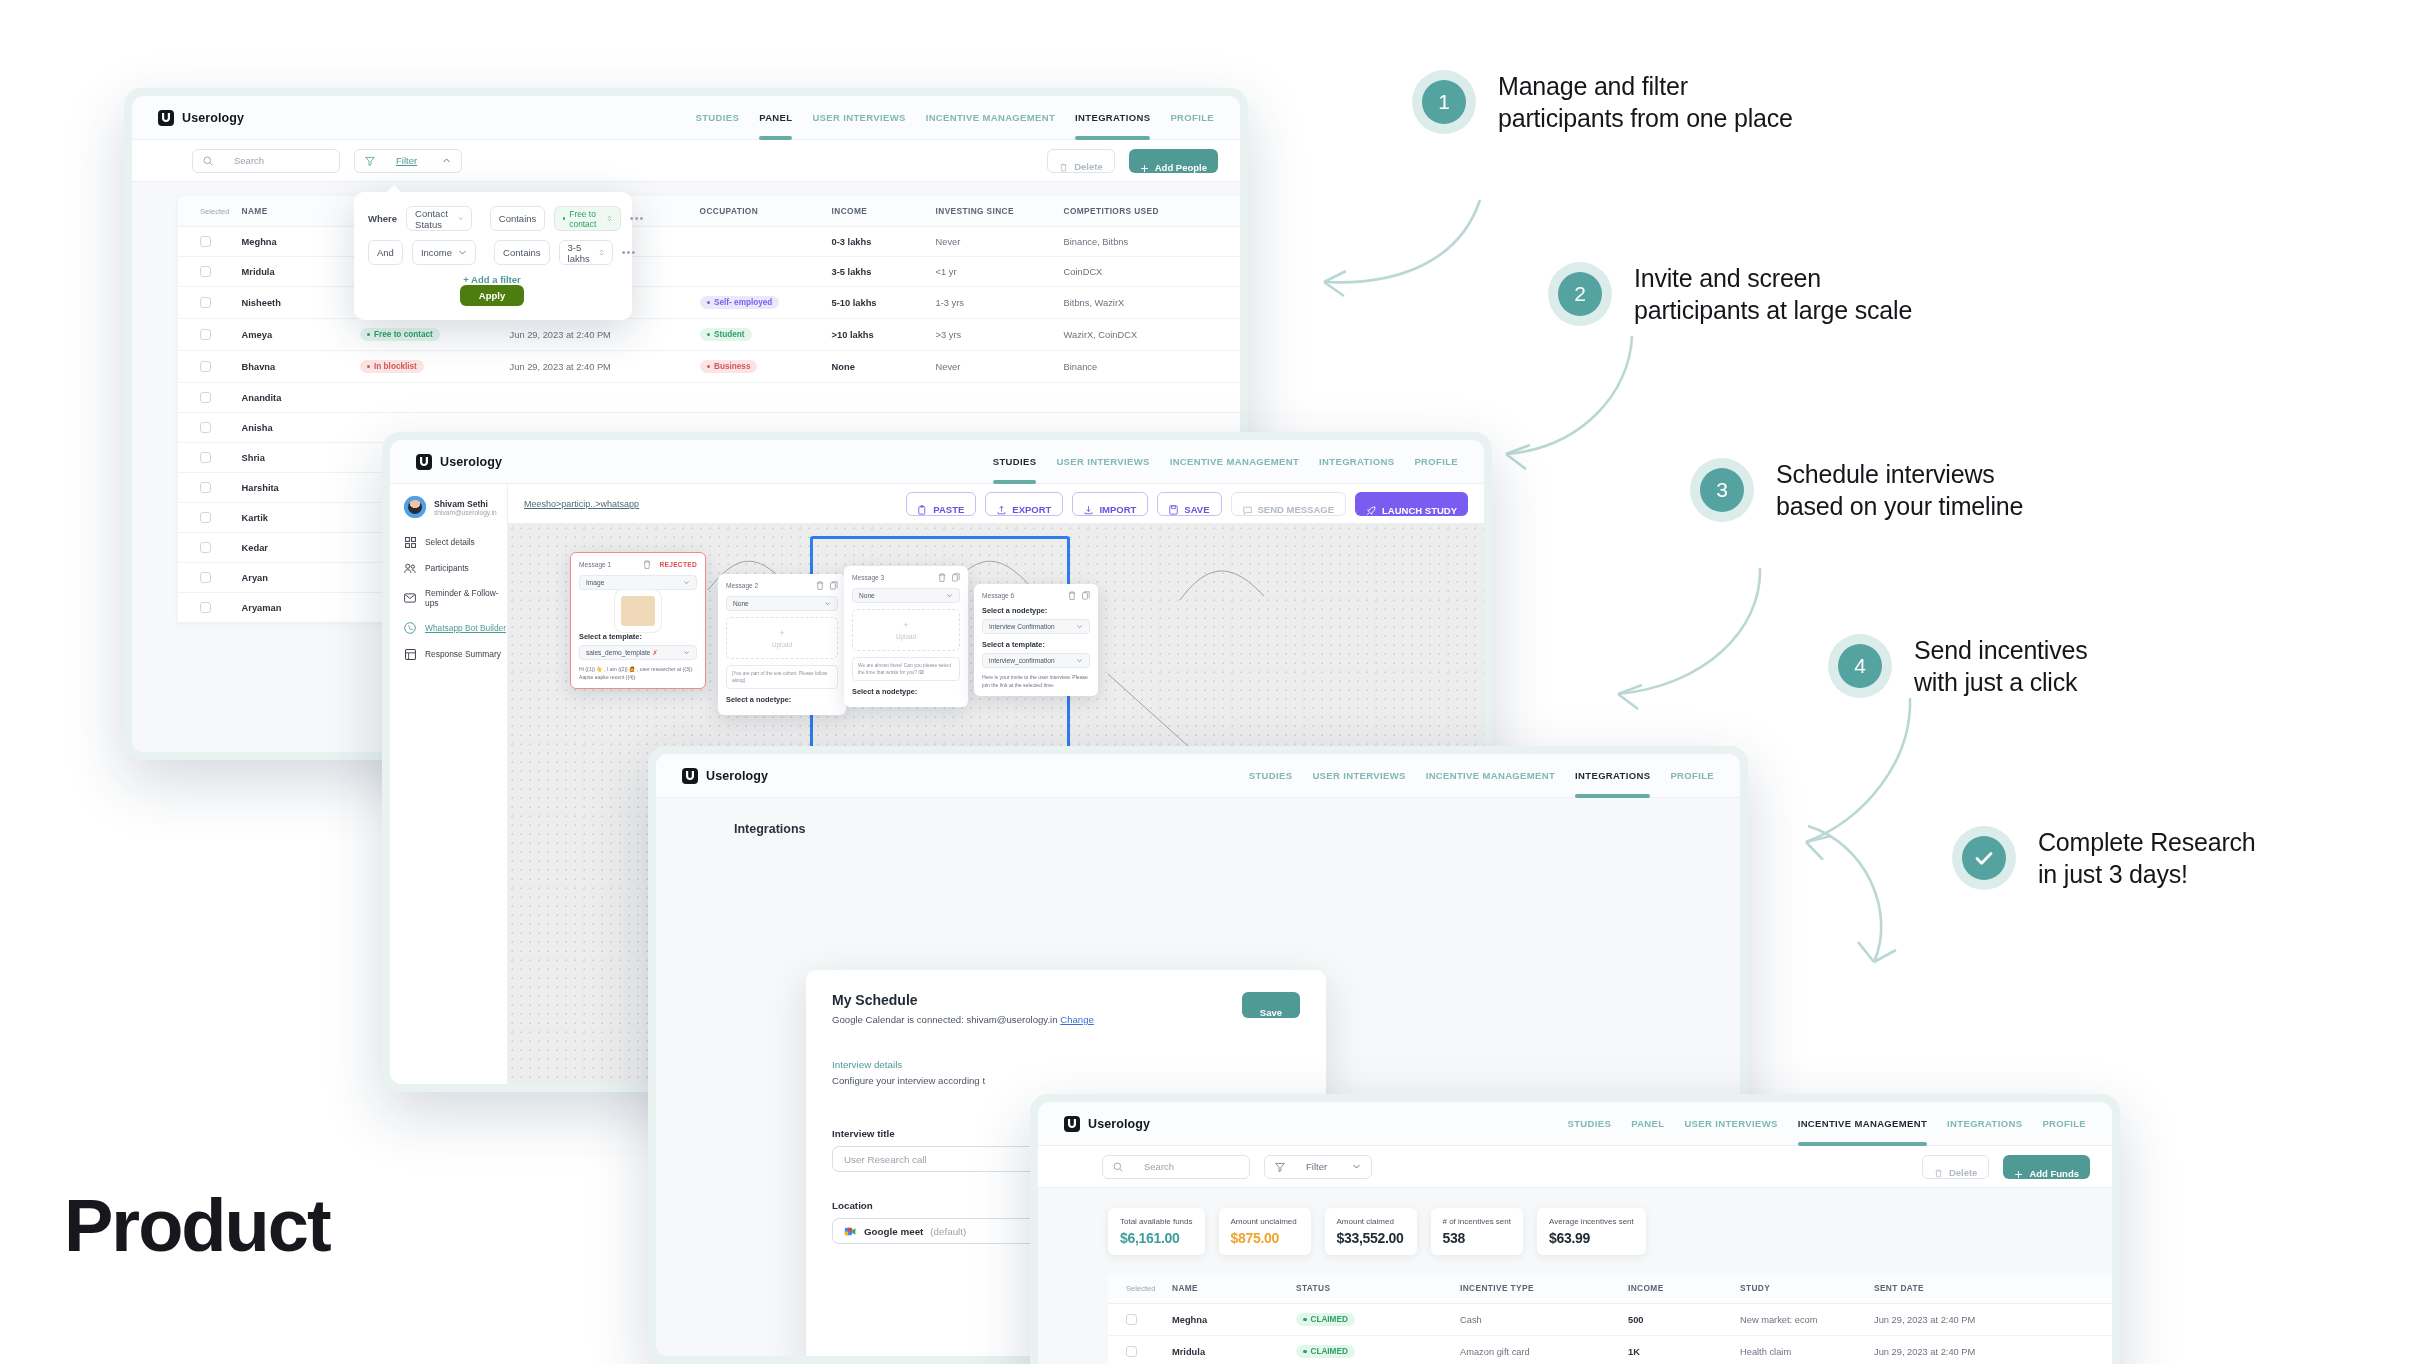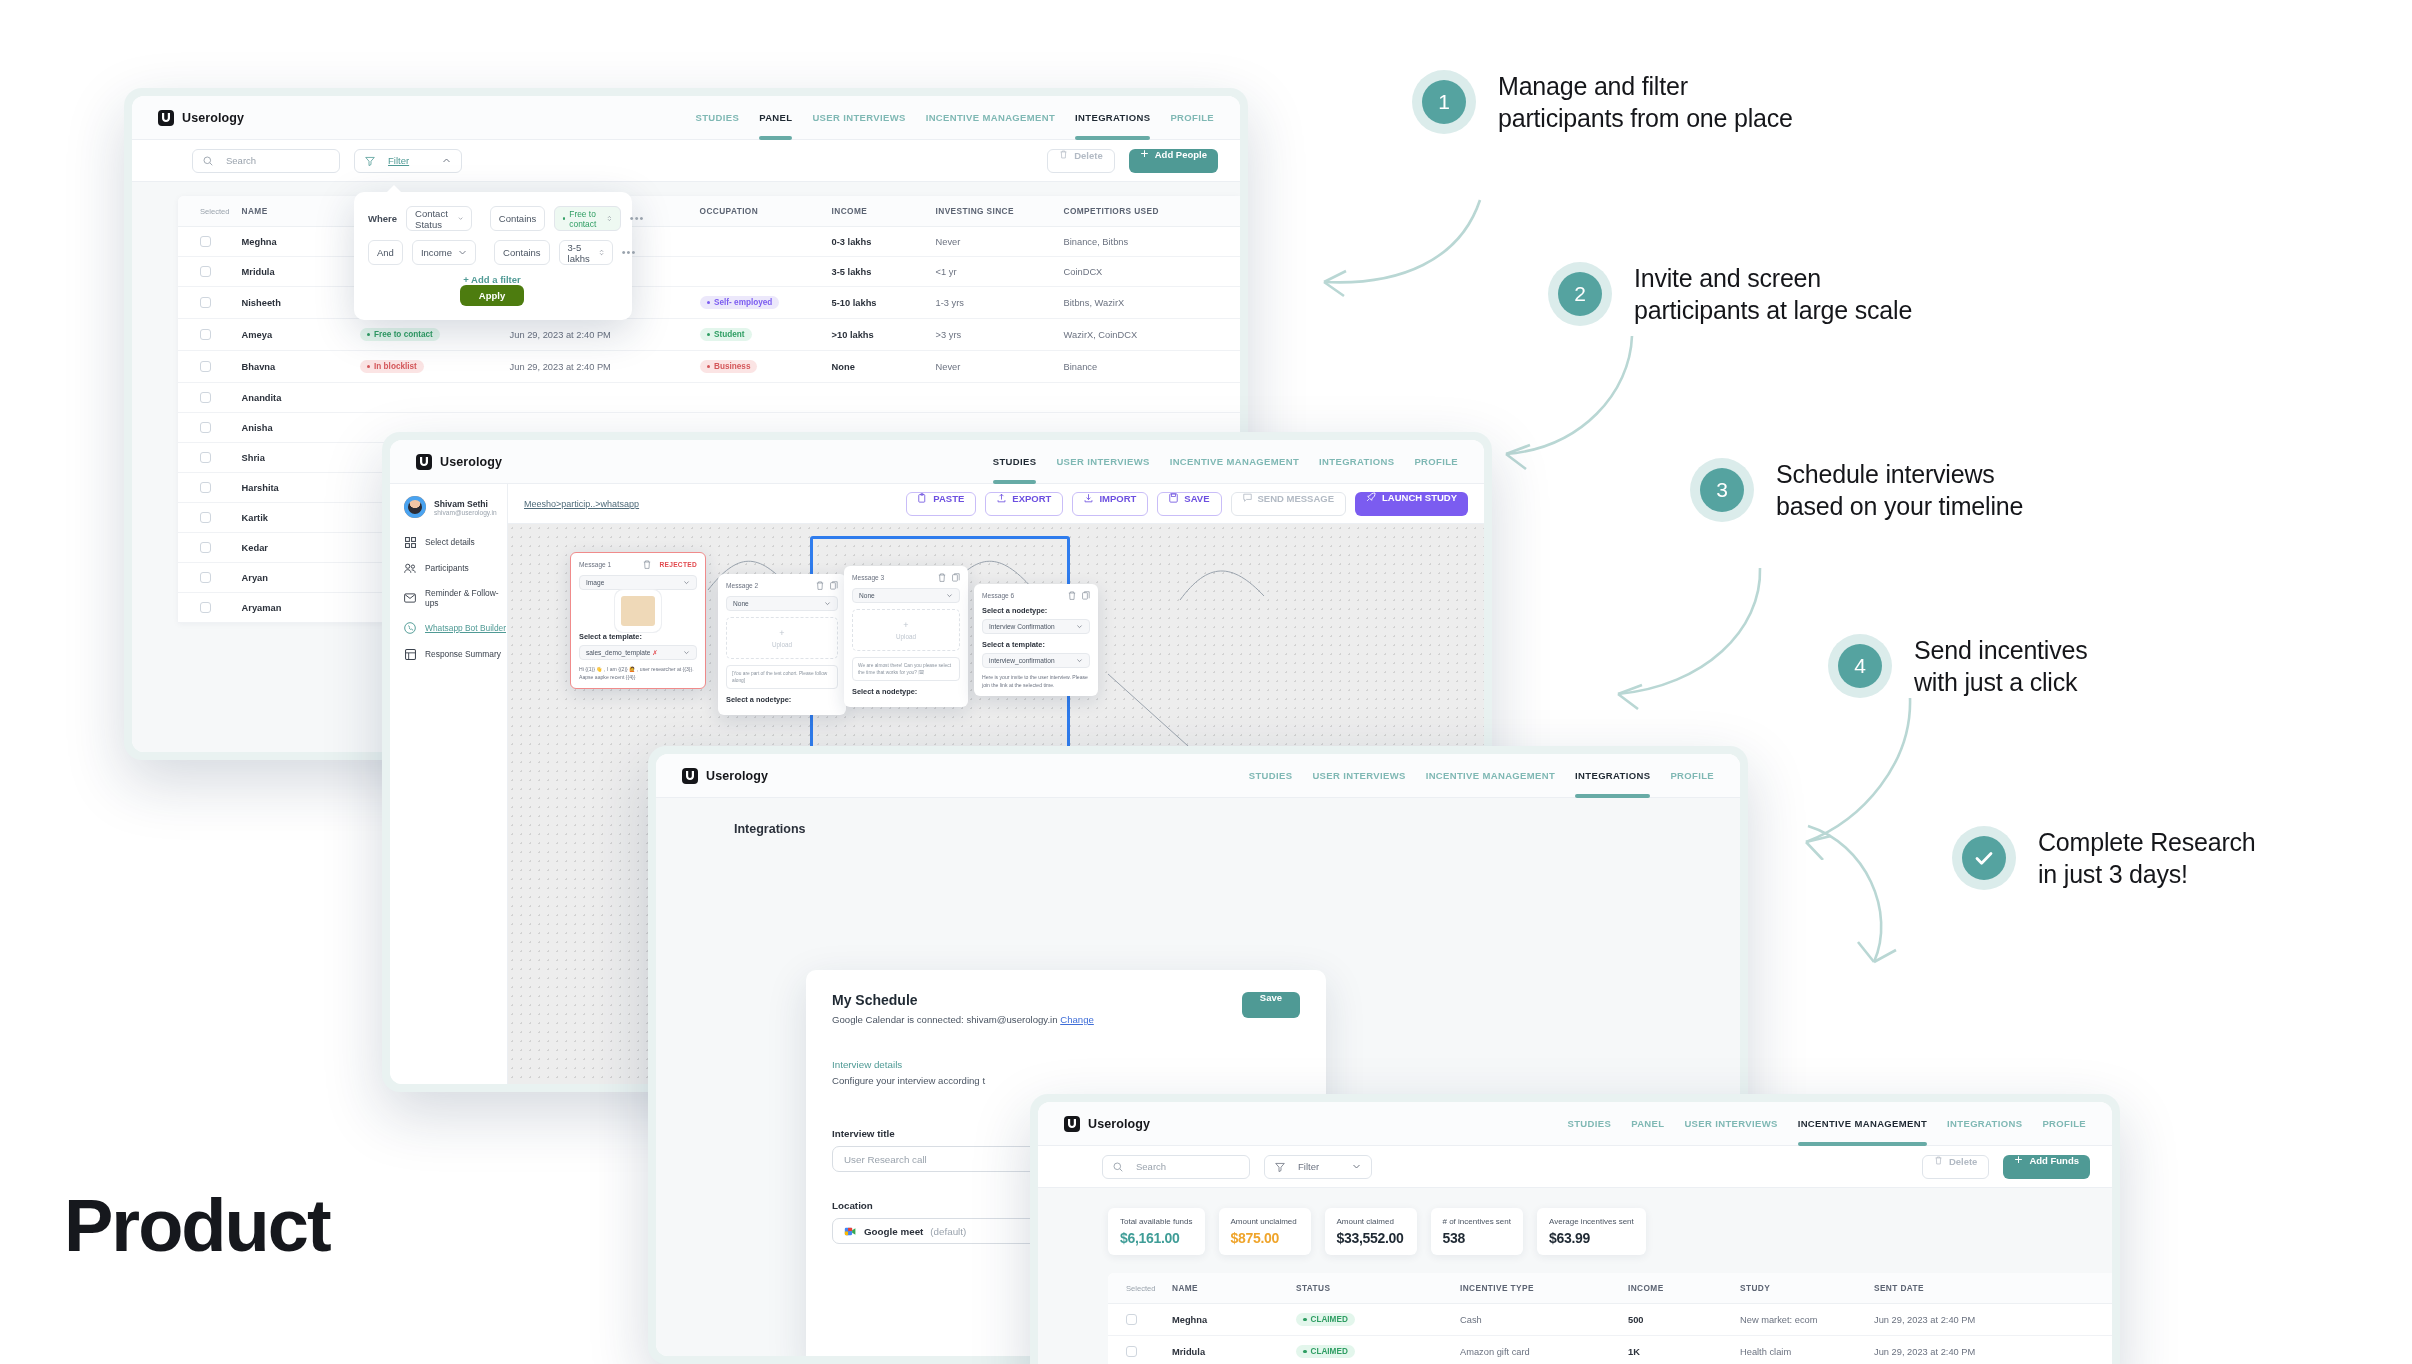--- a/index.html
+++ b/index.html
@@ -42,30 +42,30 @@
   .nav.active::after {
     content:""; position:absolute; left:0; right:0; bottom:-1px;
     height:4px; background:#67aba6; border-radius:2px;
   }
 
   .toolbar {
     display:flex; align-items:center; height:42px; padding:0 22px;
     background:#fff; border-bottom:1px solid #eceff3; gap:14px;
   }
   .field {
-    display:flex; align-items:center; gap:13px;
+    display:flex; align-items:center; gap:21px;
     height:24px; border:1px solid #dfe4ea; border-radius:6px;
     padding:0 10px; font-size:9.5px; color:#9aa3ad; background:#fff;
   }
   .field.search { width:148px; }
   .field.filter { width:108px; justify-content:space-between; color:#4f9a95; }
   .field.filter .lbl { color:#4f9a95; text-decoration:underline; flex:1; }
   .spacer { flex:1; }
   .btn {
-    display:inline-flex; align-items:flex-start; gap:6px; height:24px;
+    display:inline-flex; align-items:flex-end; gap:6px; height:24px;
     border-radius:6px; padding:0 11px; font-size:9.5px; font-weight:600;
     white-space:nowrap;
   }
   .btn.ghost { border:1px solid #dfe4ea; color:#b2bac4; background:#fff; }
   .btn.primary { background:#4f9a95; color:#fff; }
   .btn.purple { background:#7b5cf0; color:#fff; }
   .btn.outline-purple { border:1px solid #c9bdf8; color:#6c4fe0; background:#fff; }
   .btn.outline-grey { border:1px solid #e2e6eb; color:#b2bac4; background:#fff; }
 
   

